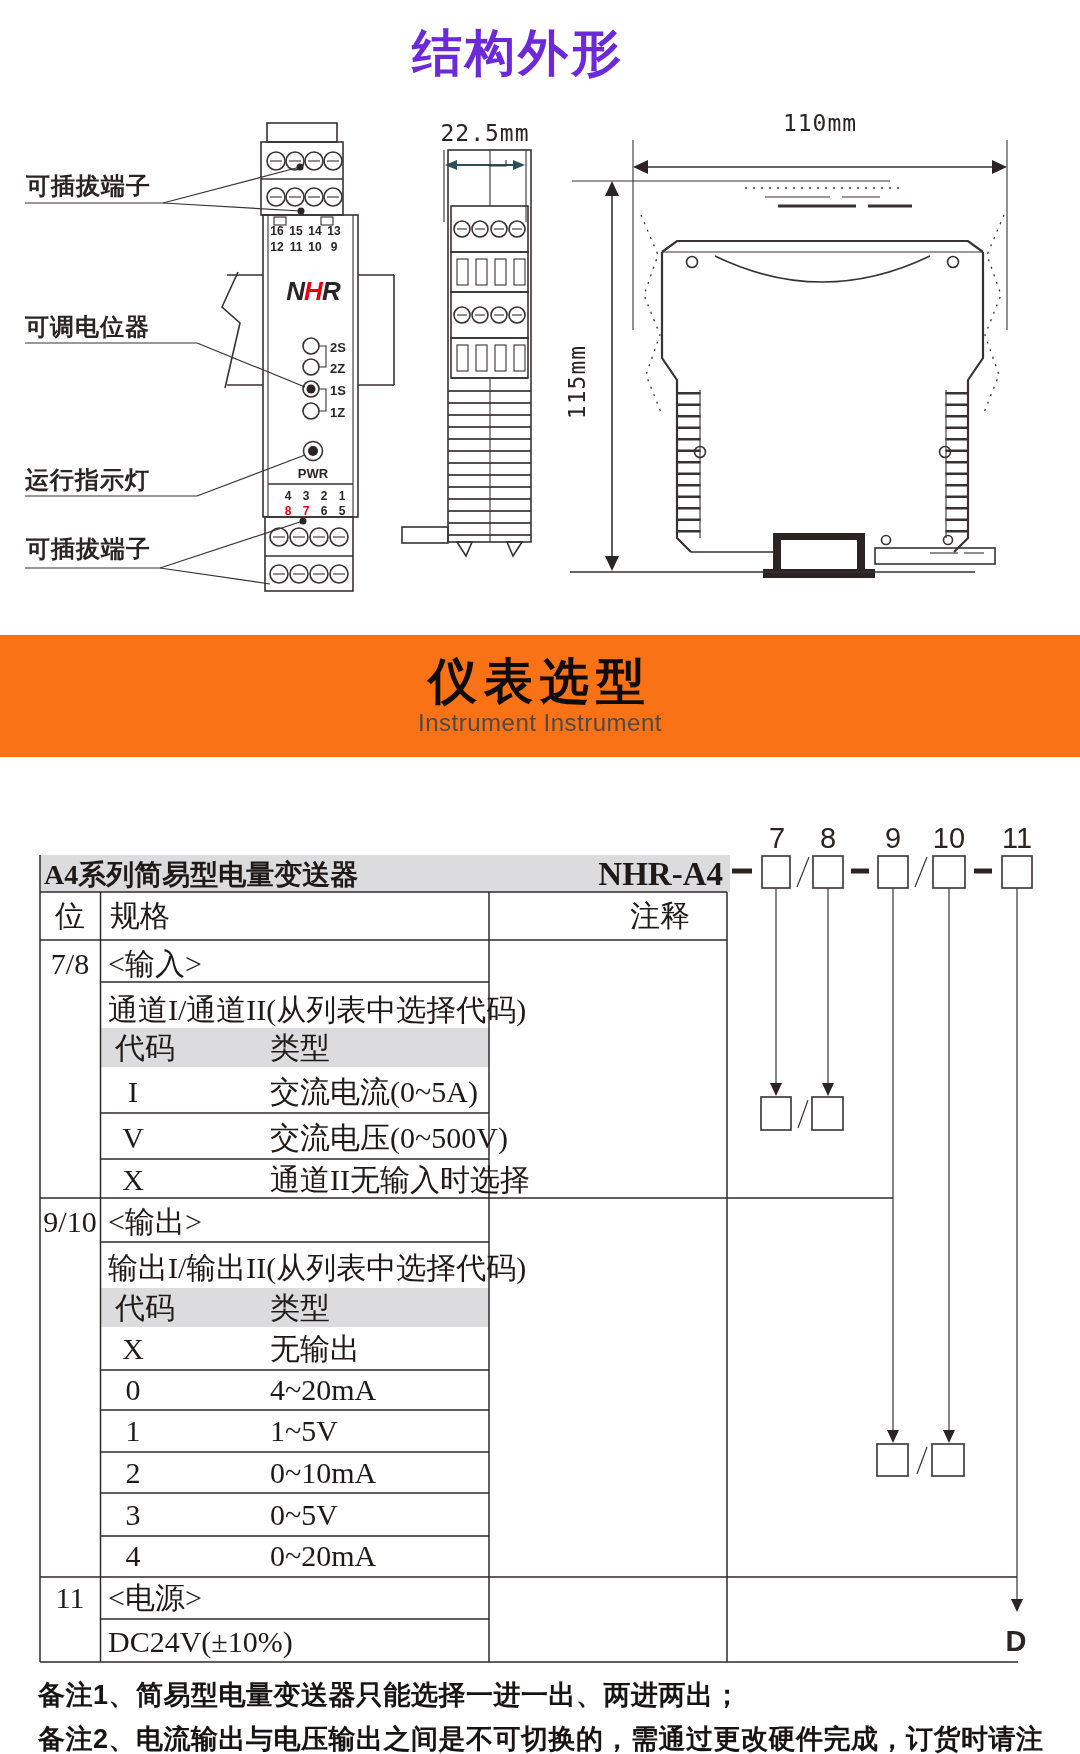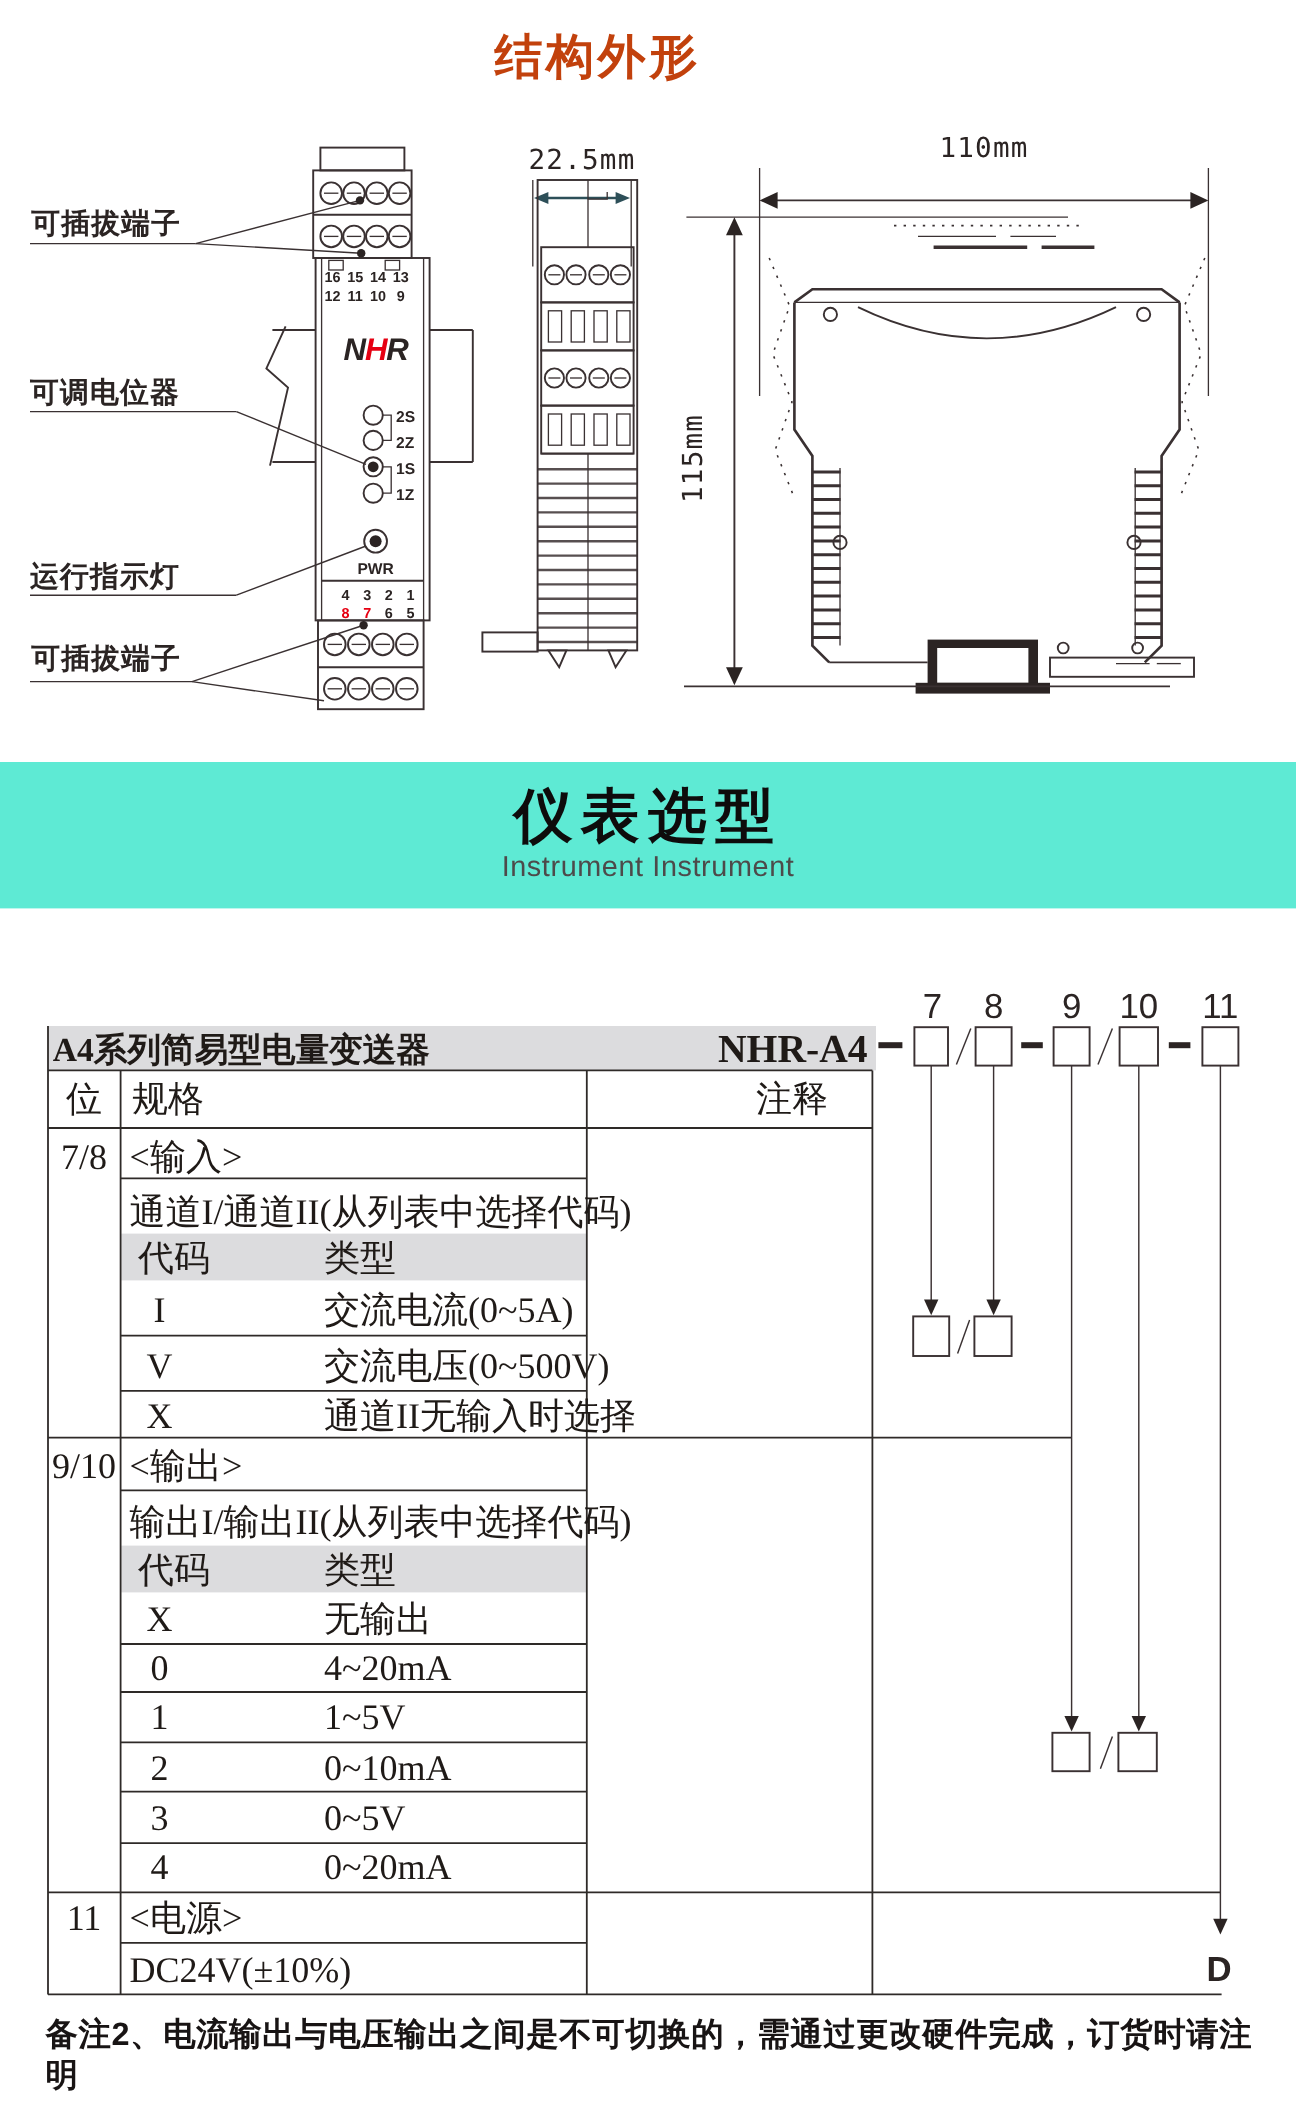--- a/index.html
+++ b/index.html
@@ -1,23 +1,23 @@
 <!DOCTYPE html>
 <html><head>
 <meta charset="utf-8">
 <style>
   html,body{margin:0;padding:0;background:#ffffff;}
   #page{position:relative;width:1080px;height:1754px;background:#ffffff;overflow:hidden;
         font-family:"Liberation Sans",sans-serif;}
   #vector{position:absolute;left:0;top:0;}
 
   
-  .page-title{position:absolute;left:412px;top:20px;font-size:40px;font-weight:bold;
-              letter-spacing:3px;color:#c2410c;font-family:"Liberation Sans",sans-serif;}
-  .banner{position:absolute;left:0;top:635px;width:1080px;height:122px;background:#5eead4;
+  .page-title{position:absolute;left:412px;top:20px;font-size:50px;font-weight:bold;
+              letter-spacing:3px;color:#6d28d9;font-family:"Liberation Sans",sans-serif;}
+  .banner{position:absolute;left:0;top:635px;width:1080px;height:122px;background:#f97316;
           display:flex;flex-direction:column;align-items:center;justify-content:center;}
   .banner-title{font-size:49px;font-weight:bold;color:#0e0c0c;letter-spacing:7px;line-height:52px;}
   .banner-sub{font-size:24px;color:#4d4a4a;letter-spacing:0.5px;line-height:28px;margin-top:2px;}
   .notes{position:absolute;left:38px;top:1678px;width:1020px;color:#181414;}
   .note-line{font-size:27px;font-weight:bold;letter-spacing:0.5px;height:44px;line-height:34px;}
 
   
   .s  {stroke:#3a3132;stroke-width:1.6;fill:none;}
   .s2 {stroke:#3a3132;stroke-width:2.2;fill:none;}
   .sw {stroke:#3a3132;stroke-width:1.1;fill:none;}
@@ -48,20 +48,21 @@
 <div id="page">
 
   <div class="page-title">结构外形</div>
 
   <div class="banner">
     <div class="banner-title">仪表选型</div>
     <div class="banner-sub">Instrument Instrument</div>
   </div>
 
   <div class="notes">
+    <div class="note-line">备注1、简易型电量变送器只能选择一进一出、两进两出；</div>
     <div class="note-line">备注2、电流输出与电压输出之间是不可切换的，需通过更改硬件完成，订货时请注明</div>
   </div>
 
   <svg id="vector" width="1080" height="1754" viewBox="0 0 1080 1754">
 
     <g>
 
       <g>
         <line class="s" x1="227" y1="275" x2="263" y2="275"></line>
         <line class="s" x1="227" y1="385" x2="263" y2="385"></line>

